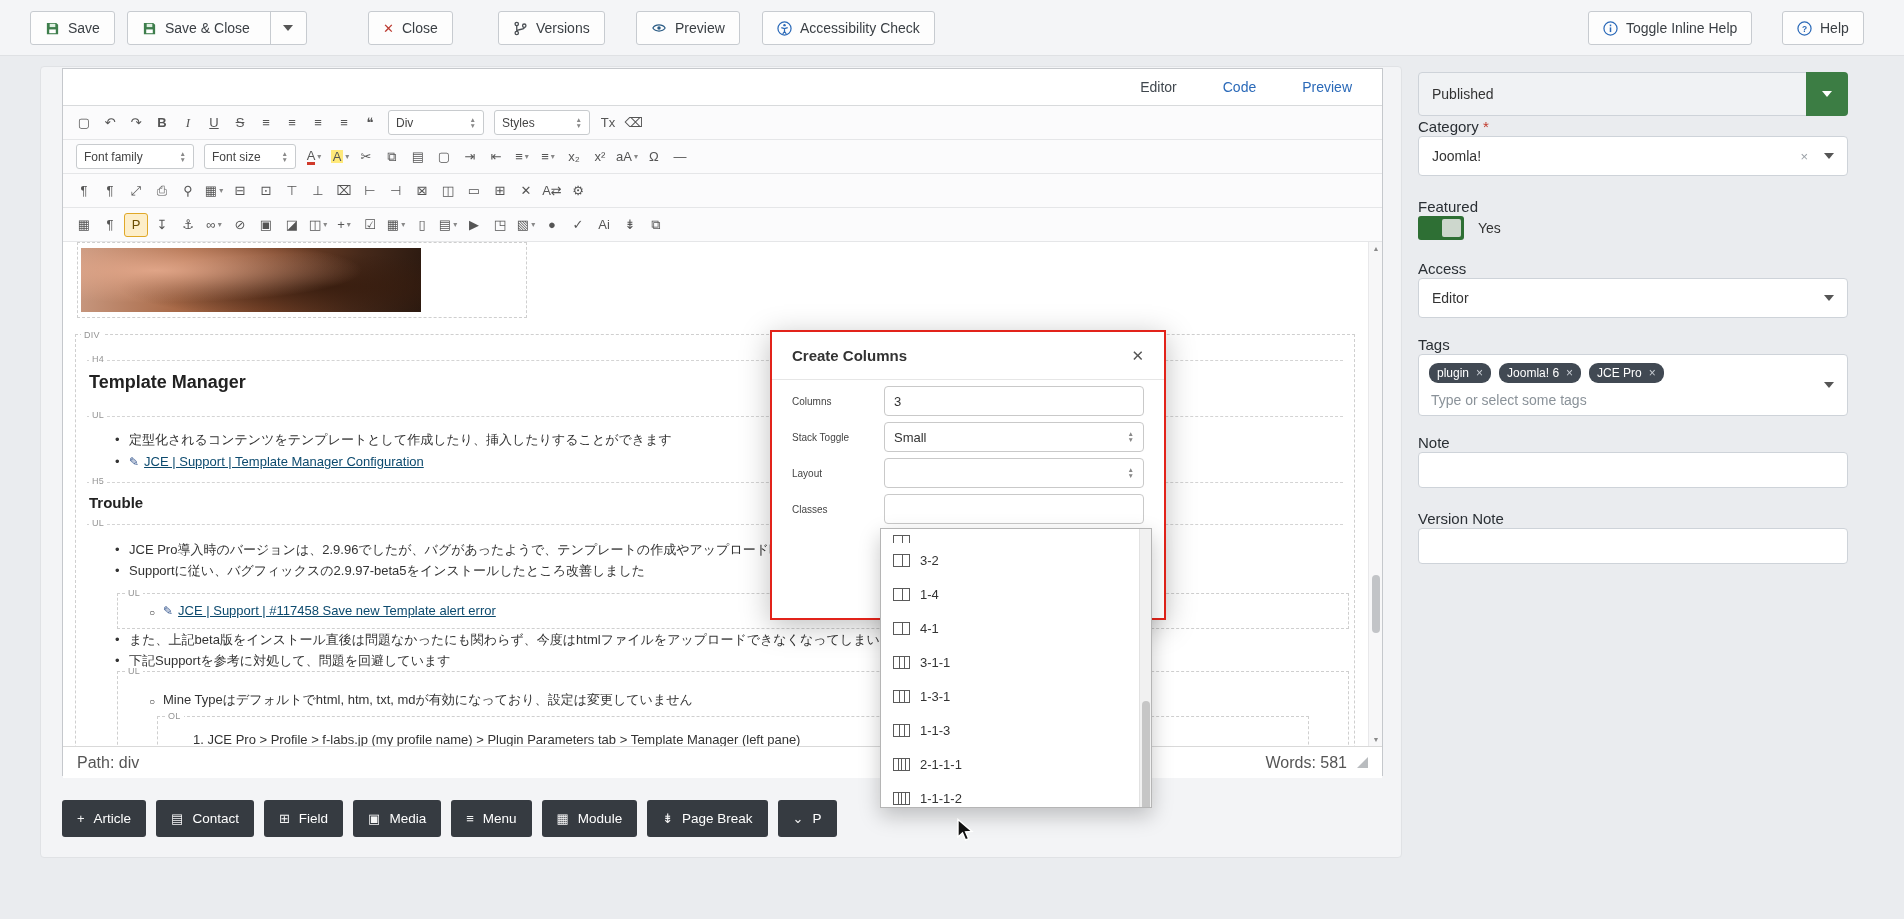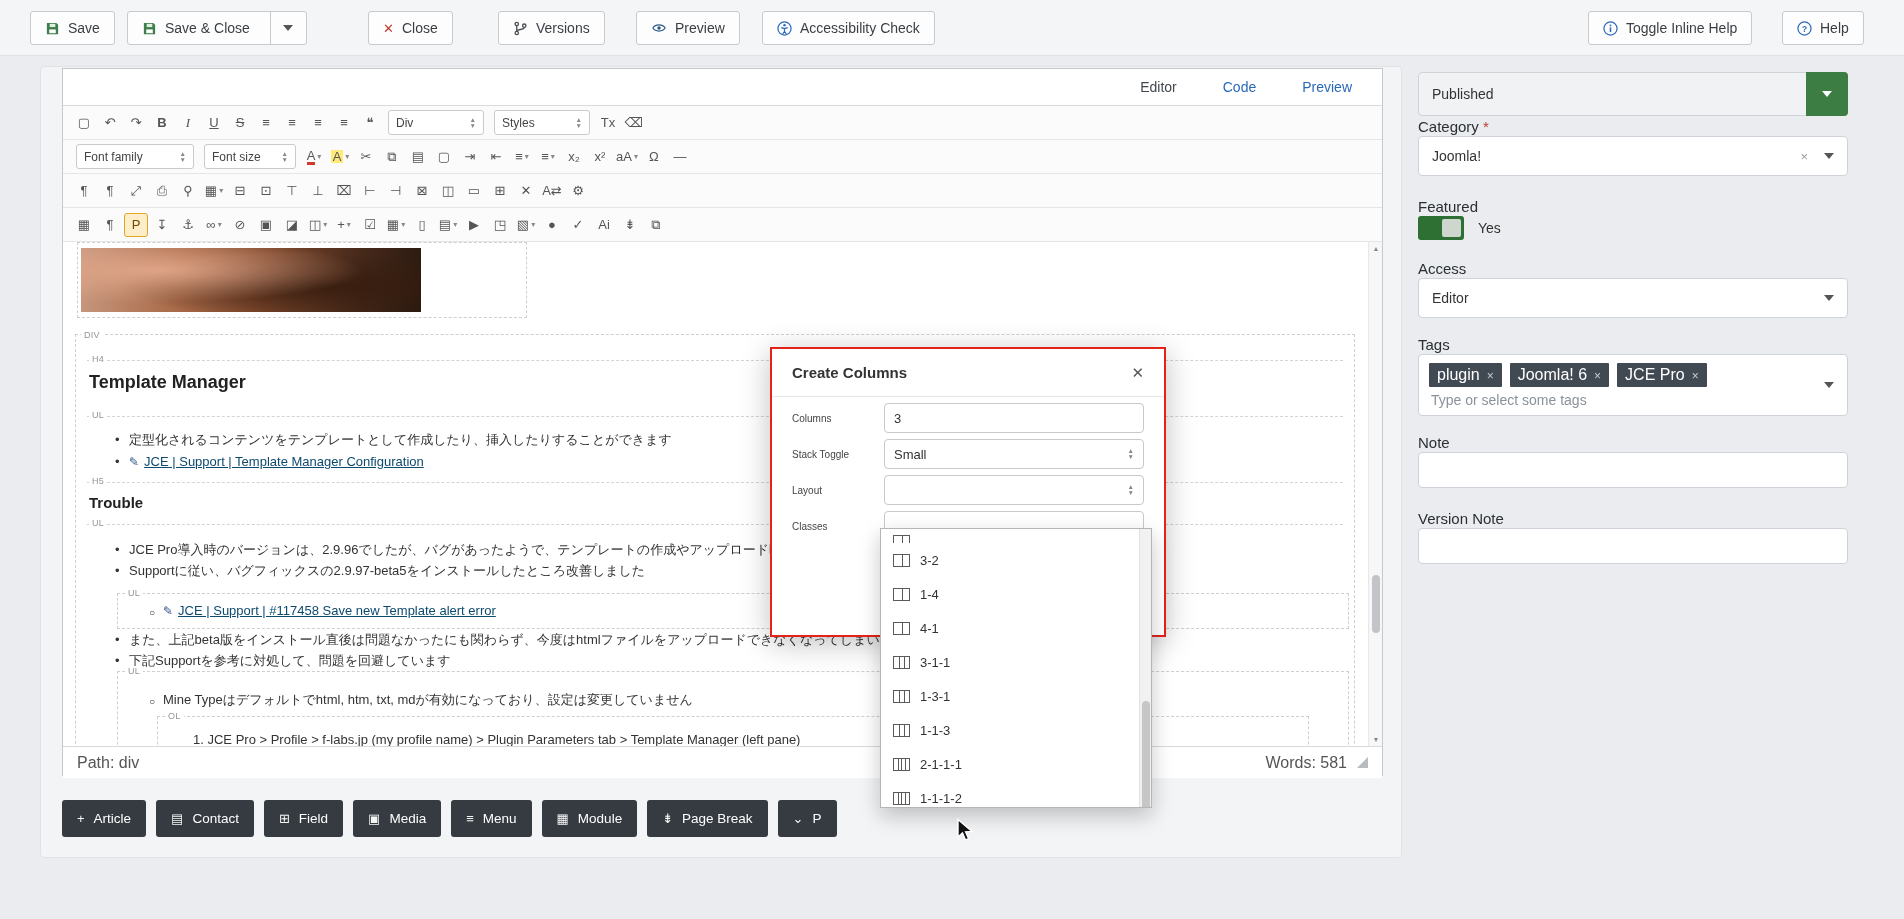--- a/index.html
+++ b/index.html
@@ -89,30 +89,30 @@
               background:#fff; padding:0 13px; font-size:14px; color:#333; }
   .greenbox { position:absolute; right:-1px; top:-1px; bottom:-1px; width:42px; background:#3c7d44;
               border-radius:0 4px 4px 0; display:flex; align-items:center; justify-content:center; }
   .greenbox .chev-down { border-top-color:#fff; }
   .clear-x { color:#9aa0a6; font-size:13px; margin-left:auto; margin-right:16px; }
   .switch { position:absolute; width:46px; height:24px; background:#2e6f34; border-radius:3px; }
   .switch .knob { position:absolute; right:3px; top:3px; width:19px; height:18px; background:#cdd7cd; border-radius:2px; }
   .yes-label { position:absolute; font-size:14px; color:#333; }
   .tags-box { position:absolute; width:430px; height:62px; border:1px solid #ced3d9; border-radius:4px; background:#fff; padding:8px 10px; }
   .tags-pills { display:flex; gap:8px; }
-  .tag { display:inline-flex; align-items:center; gap:7px; background:#414953; color:#fff; font-size:16px;
-         padding:3px 8px; border-radius:1px; }
+  .tag { display:inline-flex; align-items:center; gap:7px; background:#414953; color:#fff; font-size:12px;
+         padding:3px 8px; border-radius:9px; }
   .tag .x::before { content:"×"; color:#c8cdd3; font-size:12px; }
   .tags-ph { position:absolute; left:12px; bottom:7px; font-size:14px; color:#8a9299; }
   .tags-box .chev { position:absolute; right:13px; top:27px; }
   .s-input { position:absolute; width:430px; height:36px; border:1px solid #ced3d9; border-radius:4px; background:#fff; font-size:14px; padding:0 10px; }
 
   
   .modal { position:absolute; left:770px; top:330px; width:396px; height:290px; background:#fff;
-           border:2px solid #e2231a; box-shadow:0 6px 28px rgba(0,0,0,.25); z-index:30;margin-top:17px; }
+           border:2px solid #e2231a; box-shadow:0 6px 28px rgba(0,0,0,.25); z-index:30; }
   .m-head { display:flex; align-items:center; height:48px; padding:0 20px; border-bottom:1px solid #e6e6e6; }
   .m-title { font-size:15px; font-weight:bold; color:#333; }
   .m-close { margin-left:auto; color:#555; font-size:15px; cursor:pointer; }
   .mrow { display:flex; align-items:center; height:30px; margin:6px 20px 0 20px; }
   .mrow .mlabel { width:92px; font-size:10px; color:#444; flex:0 0 auto; }
   .minput { width:260px; height:30px; border:1px solid #c9c9c9; border-radius:4px; font-size:13px; padding:0 9px; color:#333; background:#fff; }
   .msel { display:flex; align-items:center; width:260px; height:30px; border:1px solid #c9c9c9; border-radius:4px;
           background:#fff; padding:0 9px; font-size:13px; color:#333; }
   .msel .stepper { margin-left:auto; }
 

